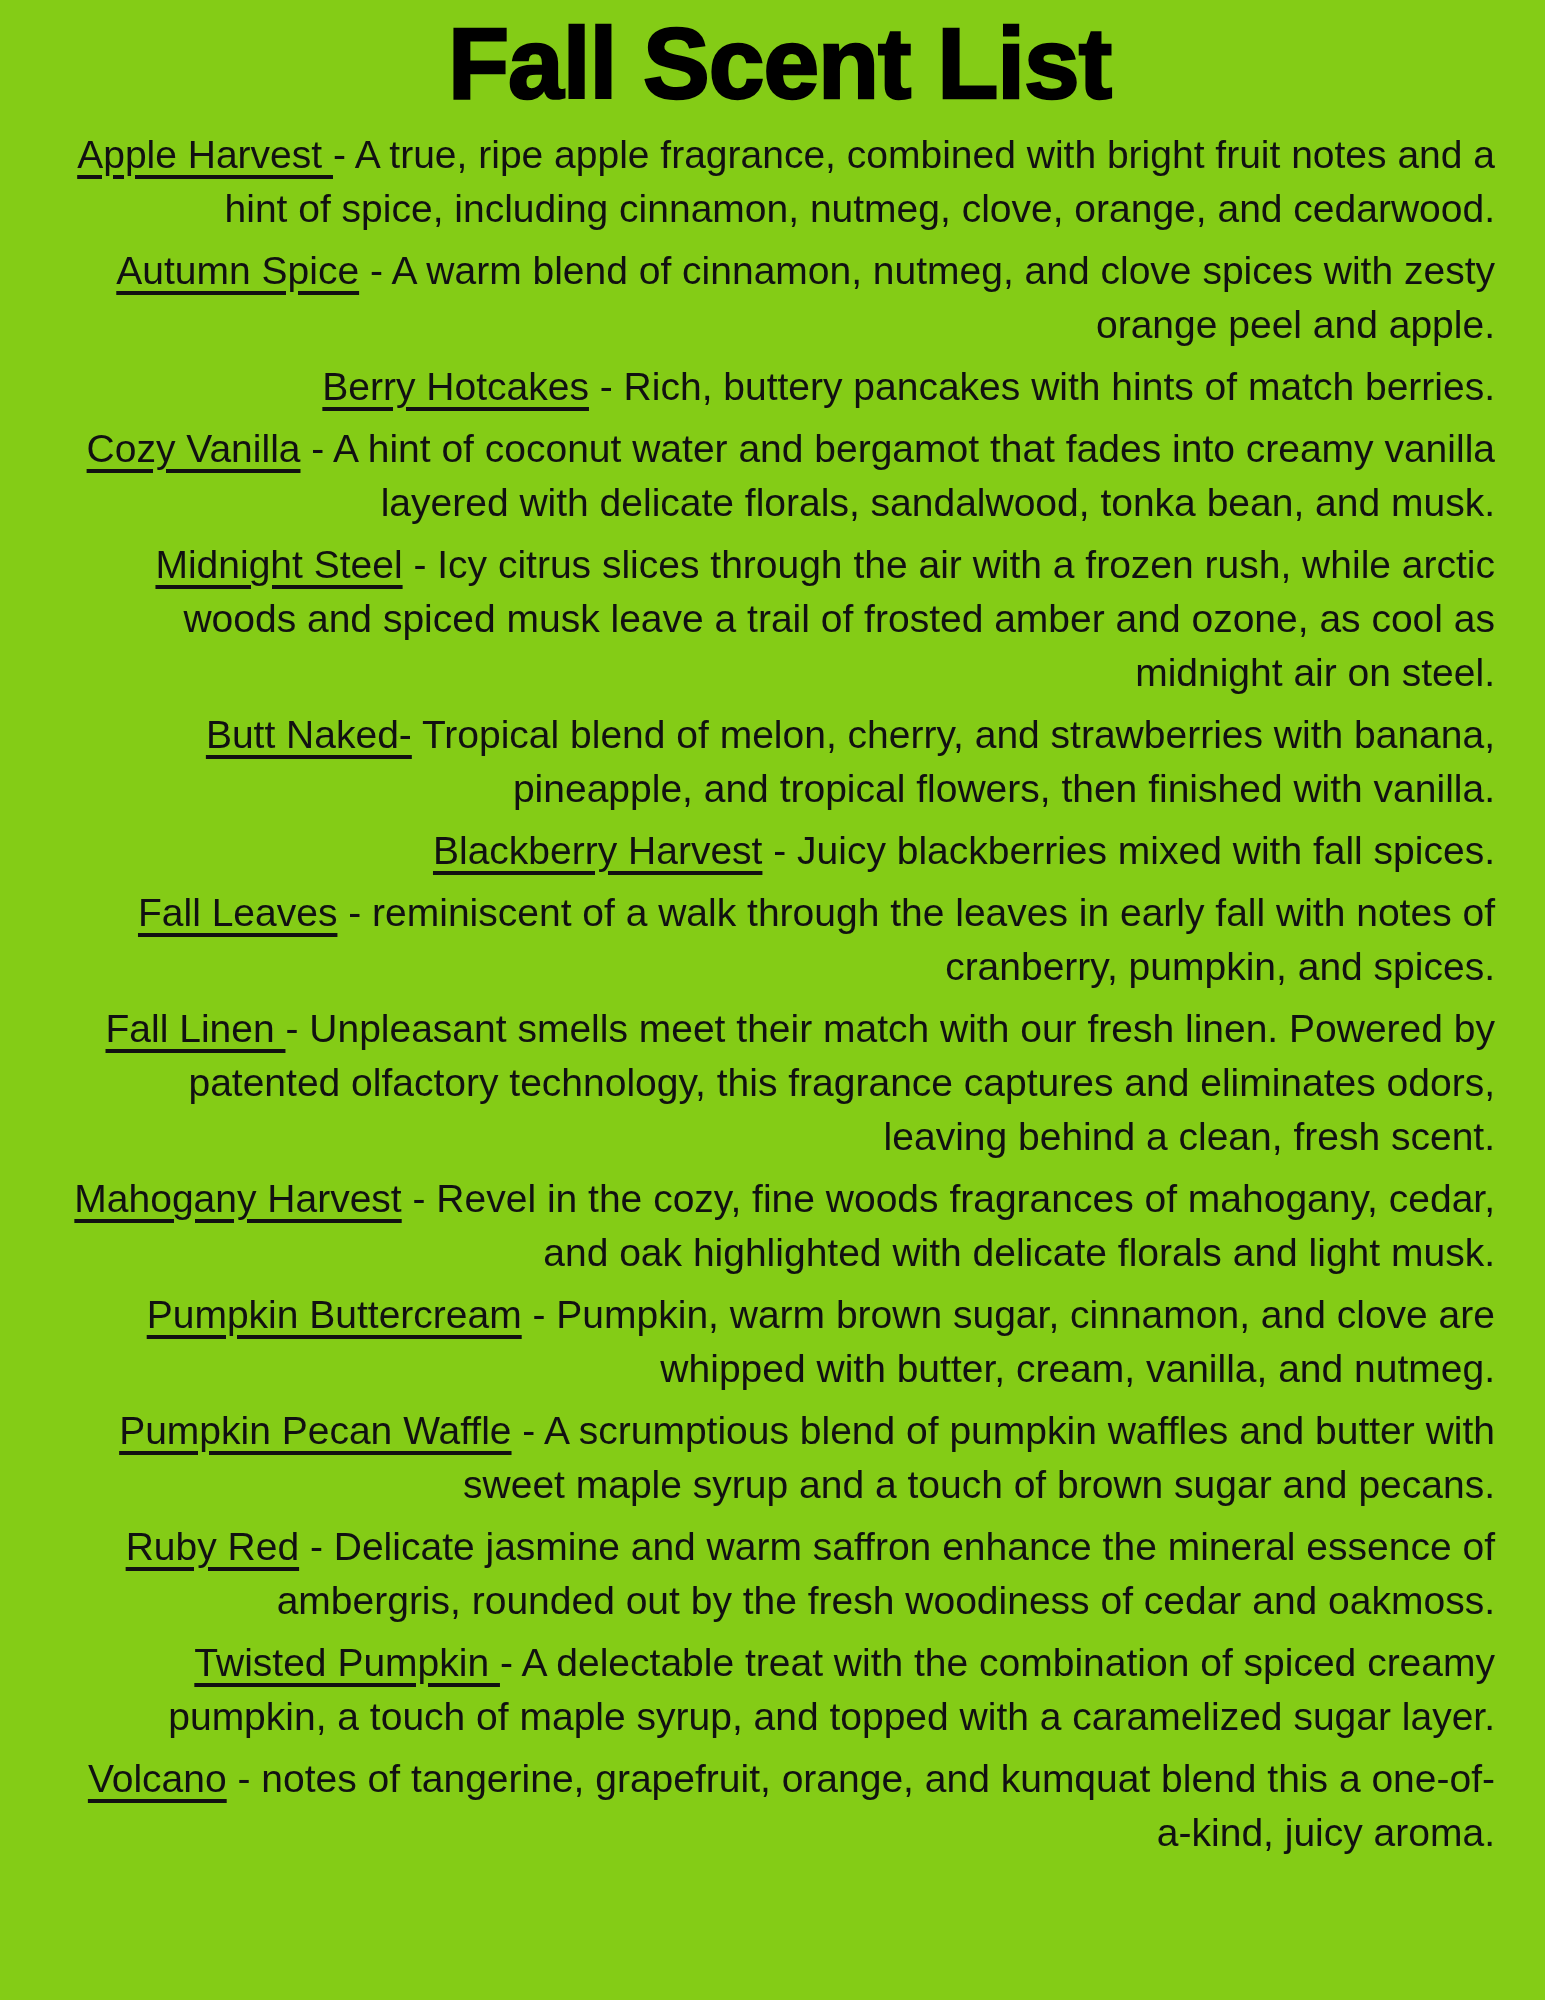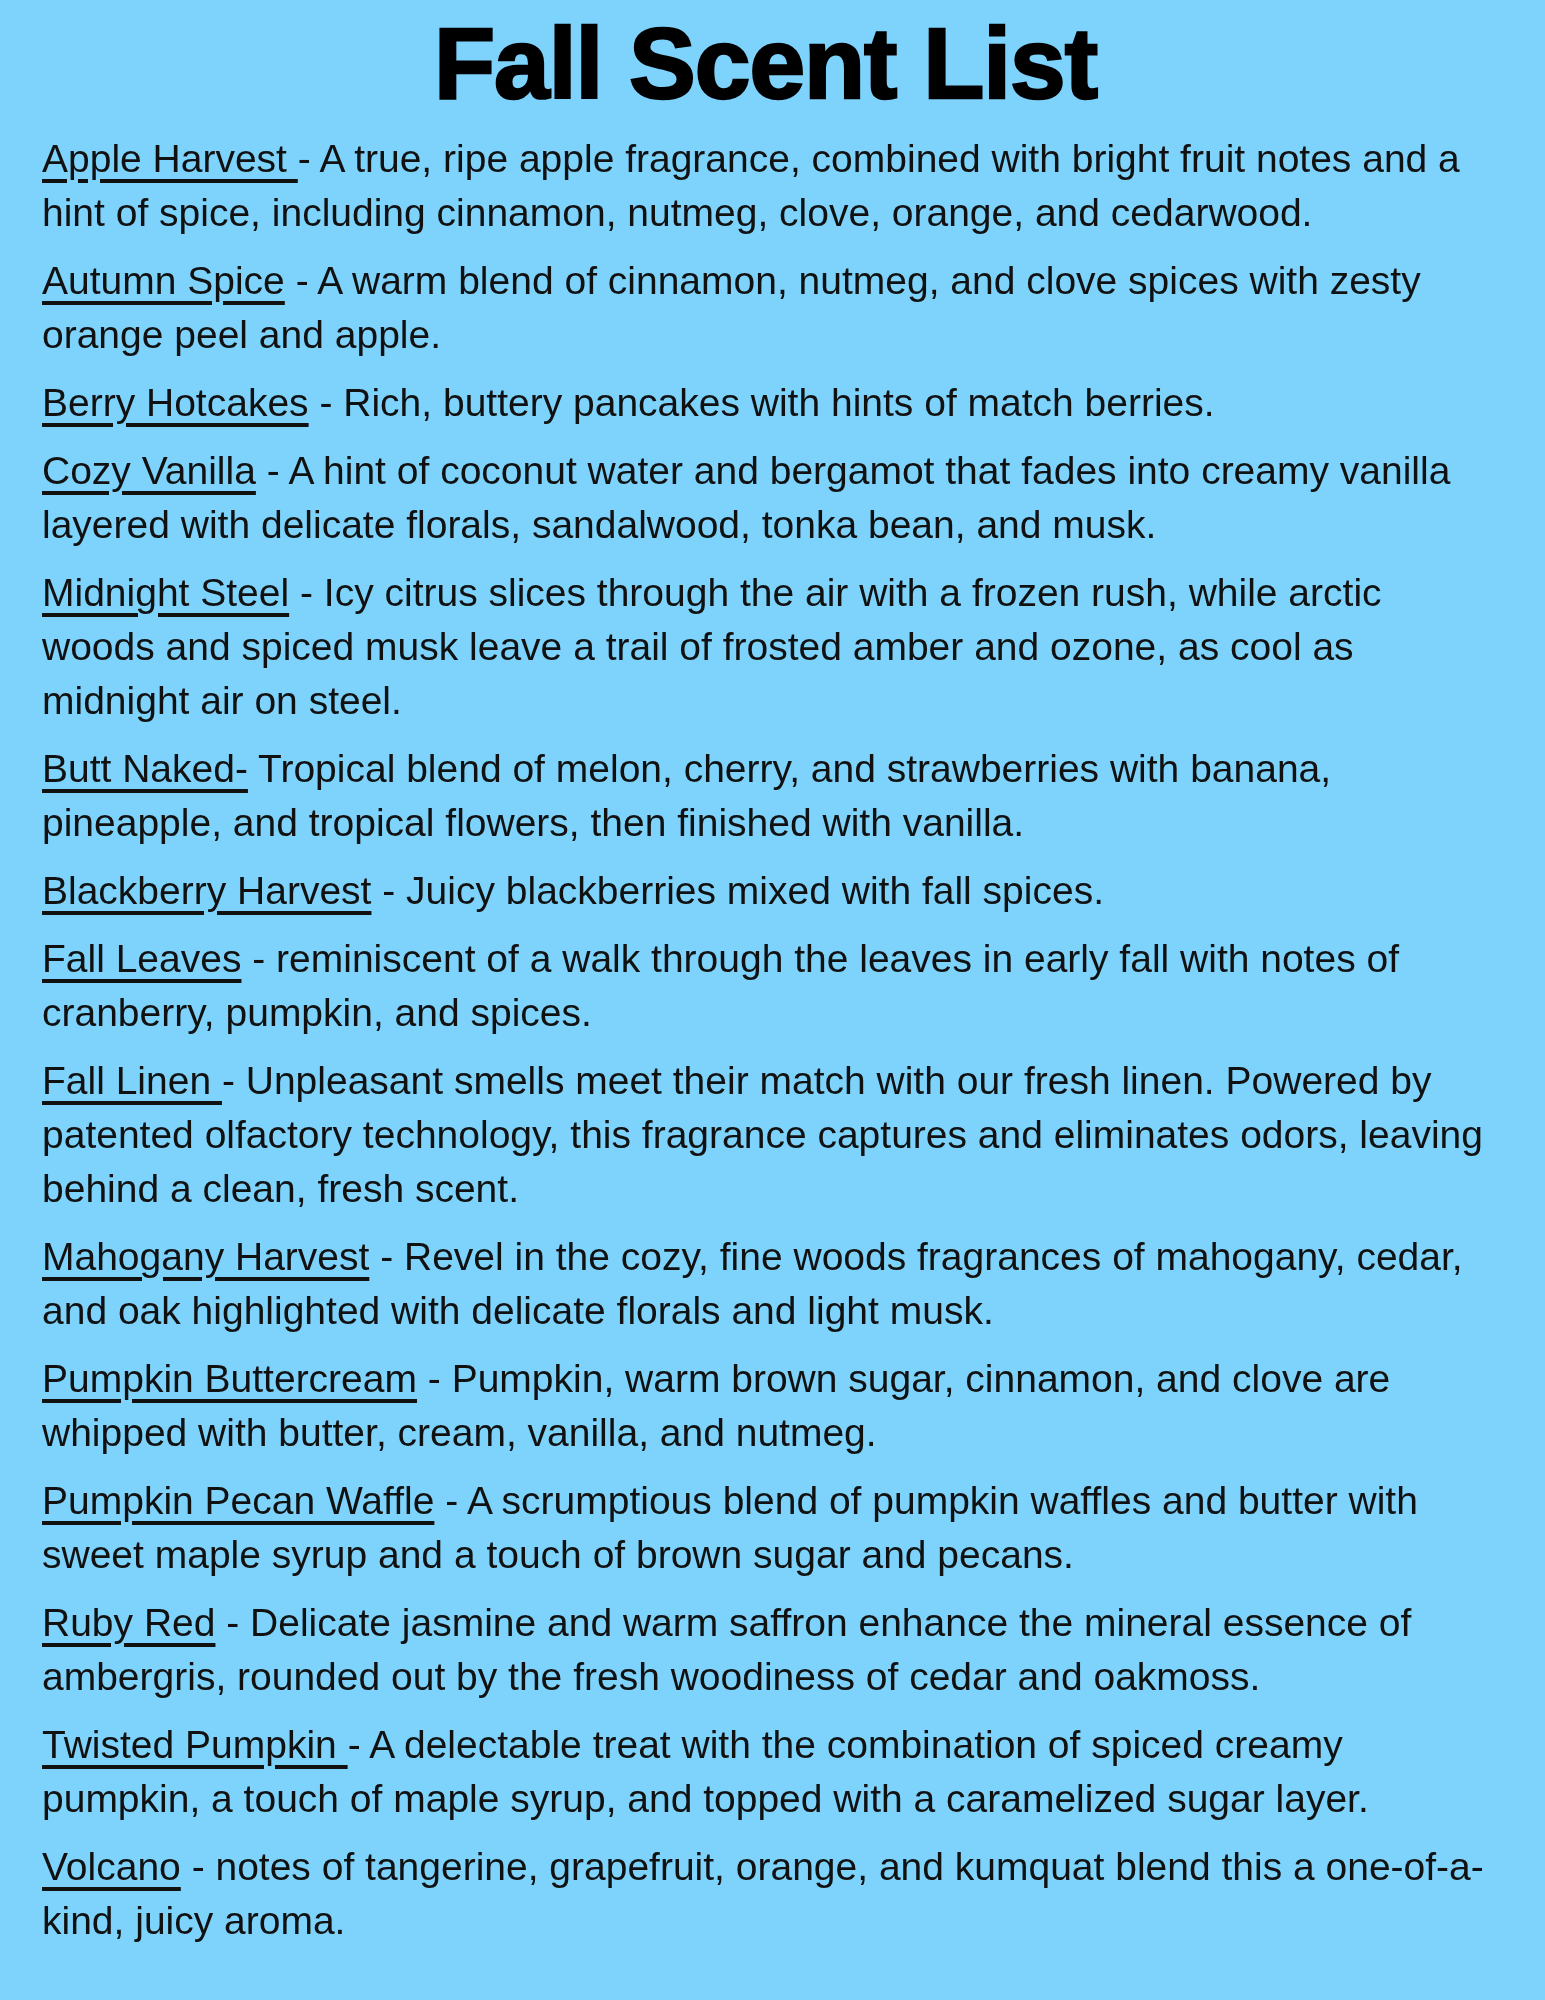--- a/index.html
+++ b/index.html
@@ -3,23 +3,23 @@
 <meta charset="utf-8">
 <style>
   html, body {
     margin: 0;
     padding: 0;
     background: #ffffff;
   }
   .page {
     width: 1545px;
     height: 2000px;
-    background: #7dd3fc;
+    background: #84cc16;
     box-sizing: border-box;
-    padding: 0 42px 0 28px;
+    padding: 0 42px 0 56px;
     overflow: hidden;
     color: #000000;
     font-family: "Liberation Sans", "DejaVu Sans", sans-serif;
   }
   .title {
     font-family: "Liberation Sans", "DejaVu Sans", sans-serif;
     font-size: 100px;
     font-weight: 900;
     -webkit-text-stroke: 2.5px #000000;
     text-align: center;
@@ -28,22 +28,23 @@
     letter-spacing: -1px;
     color: #000000;
   }
   .scent-list {
     font-size: 39px;
     line-height: 54px;
     font-weight: 400;
     color: #111111;
   }
   .scent {
-    margin: 14px;
+    margin: 8px;
     padding: 0;
+    text-align: right;
   }
   .scent-name {
     text-decoration: underline;
     text-decoration-thickness: 3.5px;
     text-underline-offset: 7px;
     white-space: pre-wrap;
   }
   .scent-rest {
     white-space: pre-wrap;
   }

